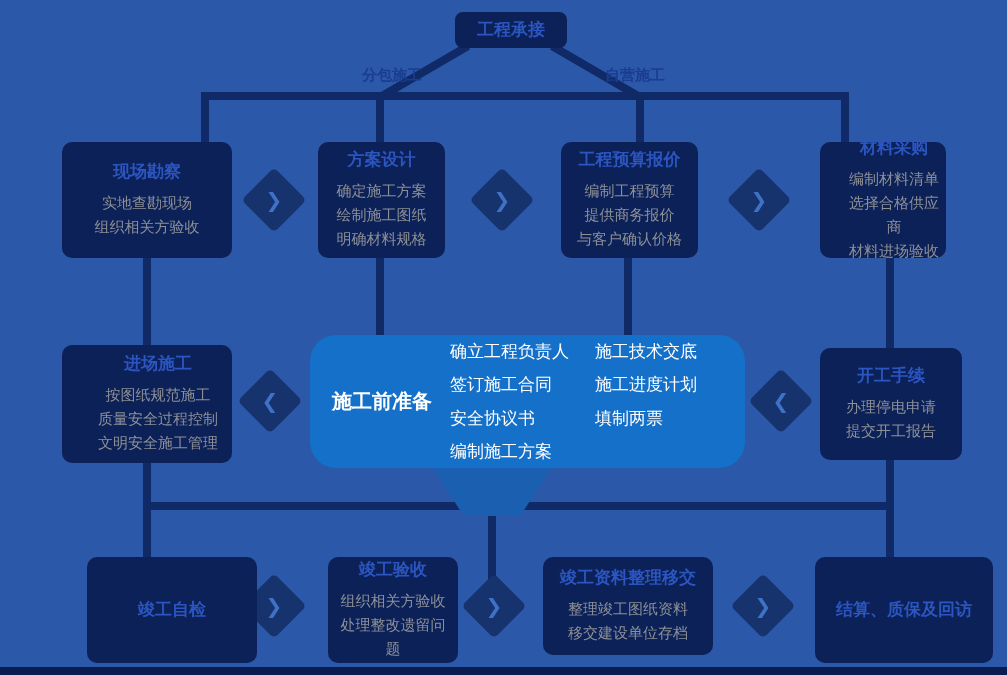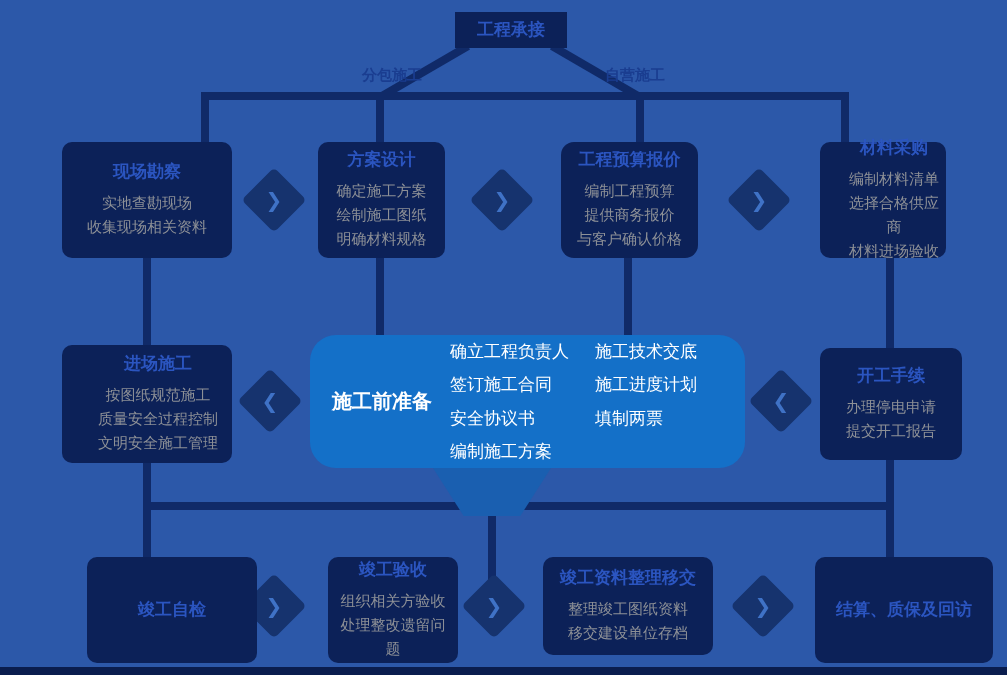--- a/index.html
+++ b/index.html
@@ -10,21 +10,21 @@
   }
   svg.lines{position:absolute;left:0;top:0;z-index:1;}
   .node{
     position:absolute;z-index:3;background:#0c2158;border-radius:10px;
     display:flex;flex-direction:column;align-items:center;justify-content:center;
     text-align:center;box-sizing:border-box;padding:8px 6px;
   }
   .node-title{color:#2b55c0;font-weight:bold;font-size:17px;line-height:1.3;}
   .node-body{color:#8d9096;font-size:15px;line-height:1.6;white-space:pre-line;margin-top:7px;}
   .top-node{
-    position:absolute;z-index:3;background:#0c2158;border-radius:0;
+    position:absolute;z-index:3;background:#0c2158;border-radius:8px;
     display:flex;align-items:center;justify-content:center;box-sizing:border-box;
   }
   .branch-label{
     position:absolute;z-index:3;color:#1a3d90;font-size:15px;font-weight:bold;
   }
   .center-box{
     position:absolute;z-index:3;left:310px;top:335px;width:435px;height:133px;
     background:#1470c8;border-radius:26px;display:flex;align-items:center;
     box-sizing:border-box;padding:10px 18px 10px 22px;
   }
@@ -71,29 +71,29 @@
   <div class="top-node" style="left:455px;top:12px;width:112px;height:36px;">
     <span class="node-title">工程承接</span>
   </div>
 
   <span class="branch-label" style="left:362px;top:66px;">分包施工</span>
   <span class="branch-label" style="left:582px;top:66px;margin-left:23px;">自营施工</span>
 
   <div class="node" style="left:62px;top:142px;width:170px;height:116px;">
     <div class="node-title">现场勘察</div>
     <div class="node-body">实地查勘现场
-收集现场相关资料</div>
+组织相关方验收</div>
   </div>
   <div class="node" style="left:318px;top:142px;width:127px;height:116px;">
     <div class="node-title">方案设计</div>
     <div class="node-body">确定施工方案
 绘制施工图纸
 明确材料规格</div>
   </div>
-  <div class="node" style="left:561px;top:142px;width:137px;height:116px;border-radius:13px;">
+  <div class="node" style="left:561px;top:142px;width:137px;height:116px;">
     <div class="node-title">工程预算报价</div>
     <div class="node-body">编制工程预算
 提供商务报价
 与客户确认价格</div>
   </div>
   <div class="node" style="left:820px;top:142px;width:126px;height:116px;padding-left:28px;">
     <div class="node-title">材料采购</div>
     <div class="node-body">编制材料清单
 选择合格供应商
 材料进场验收</div>

